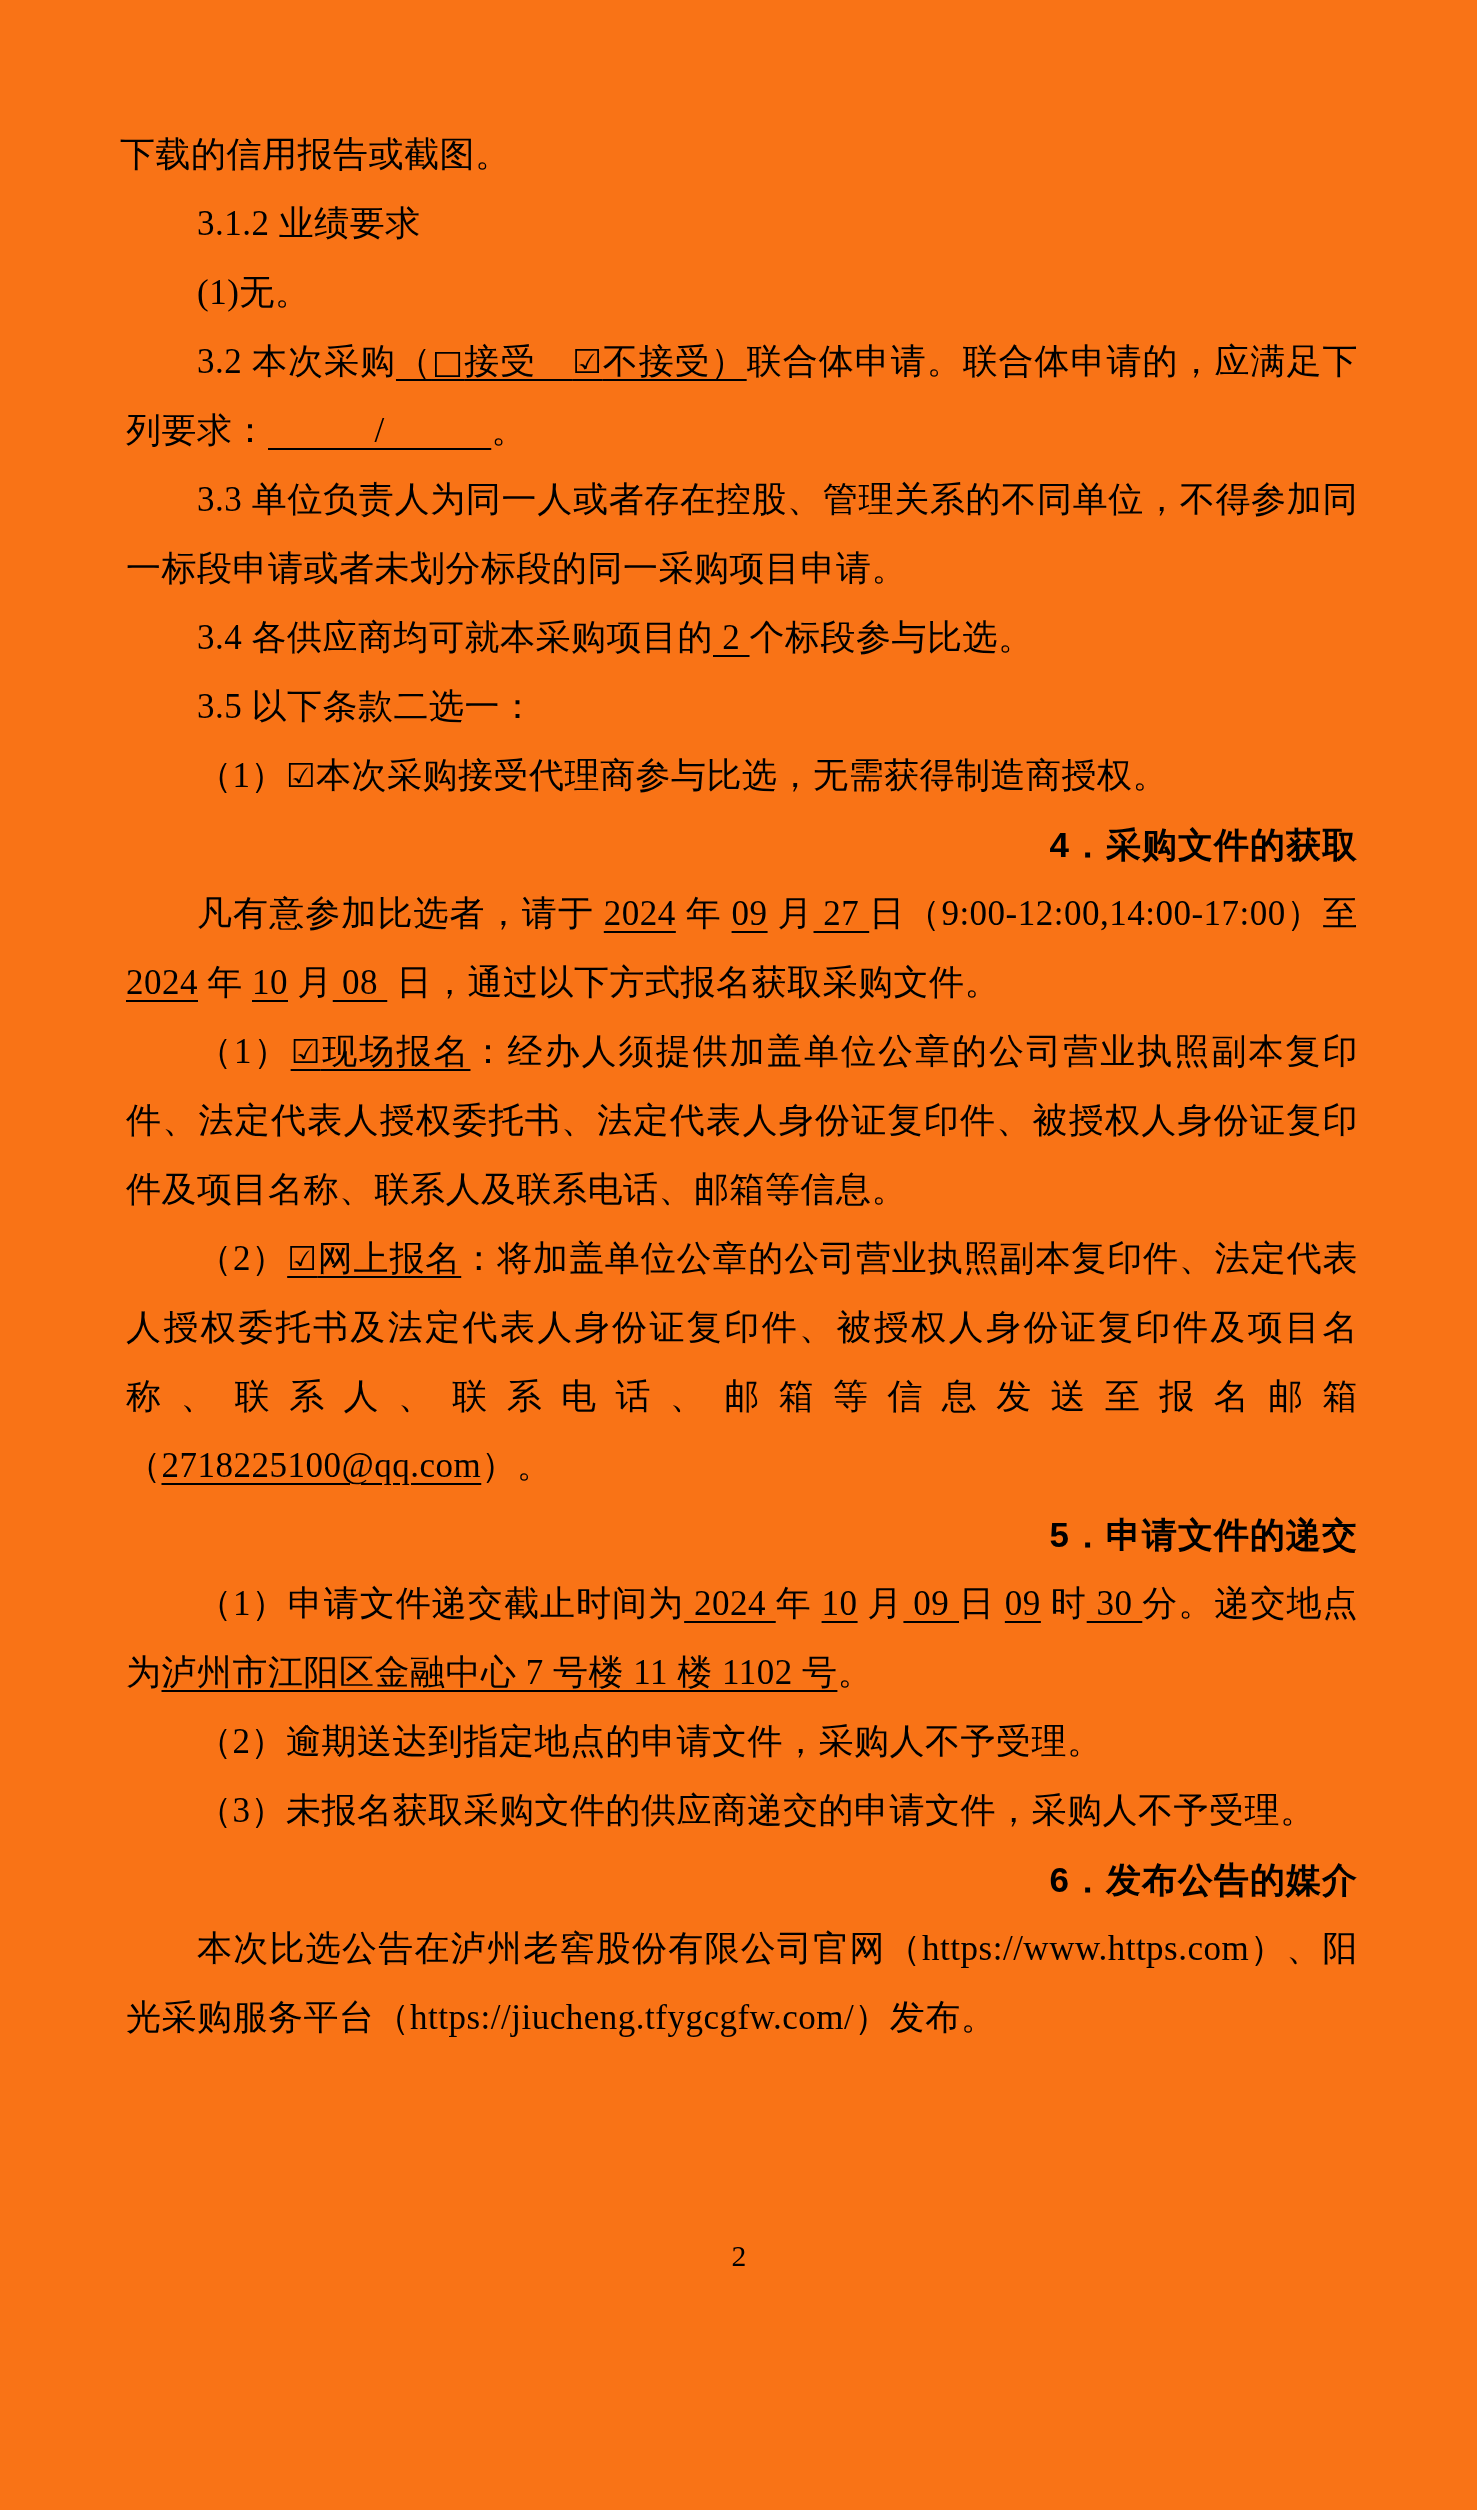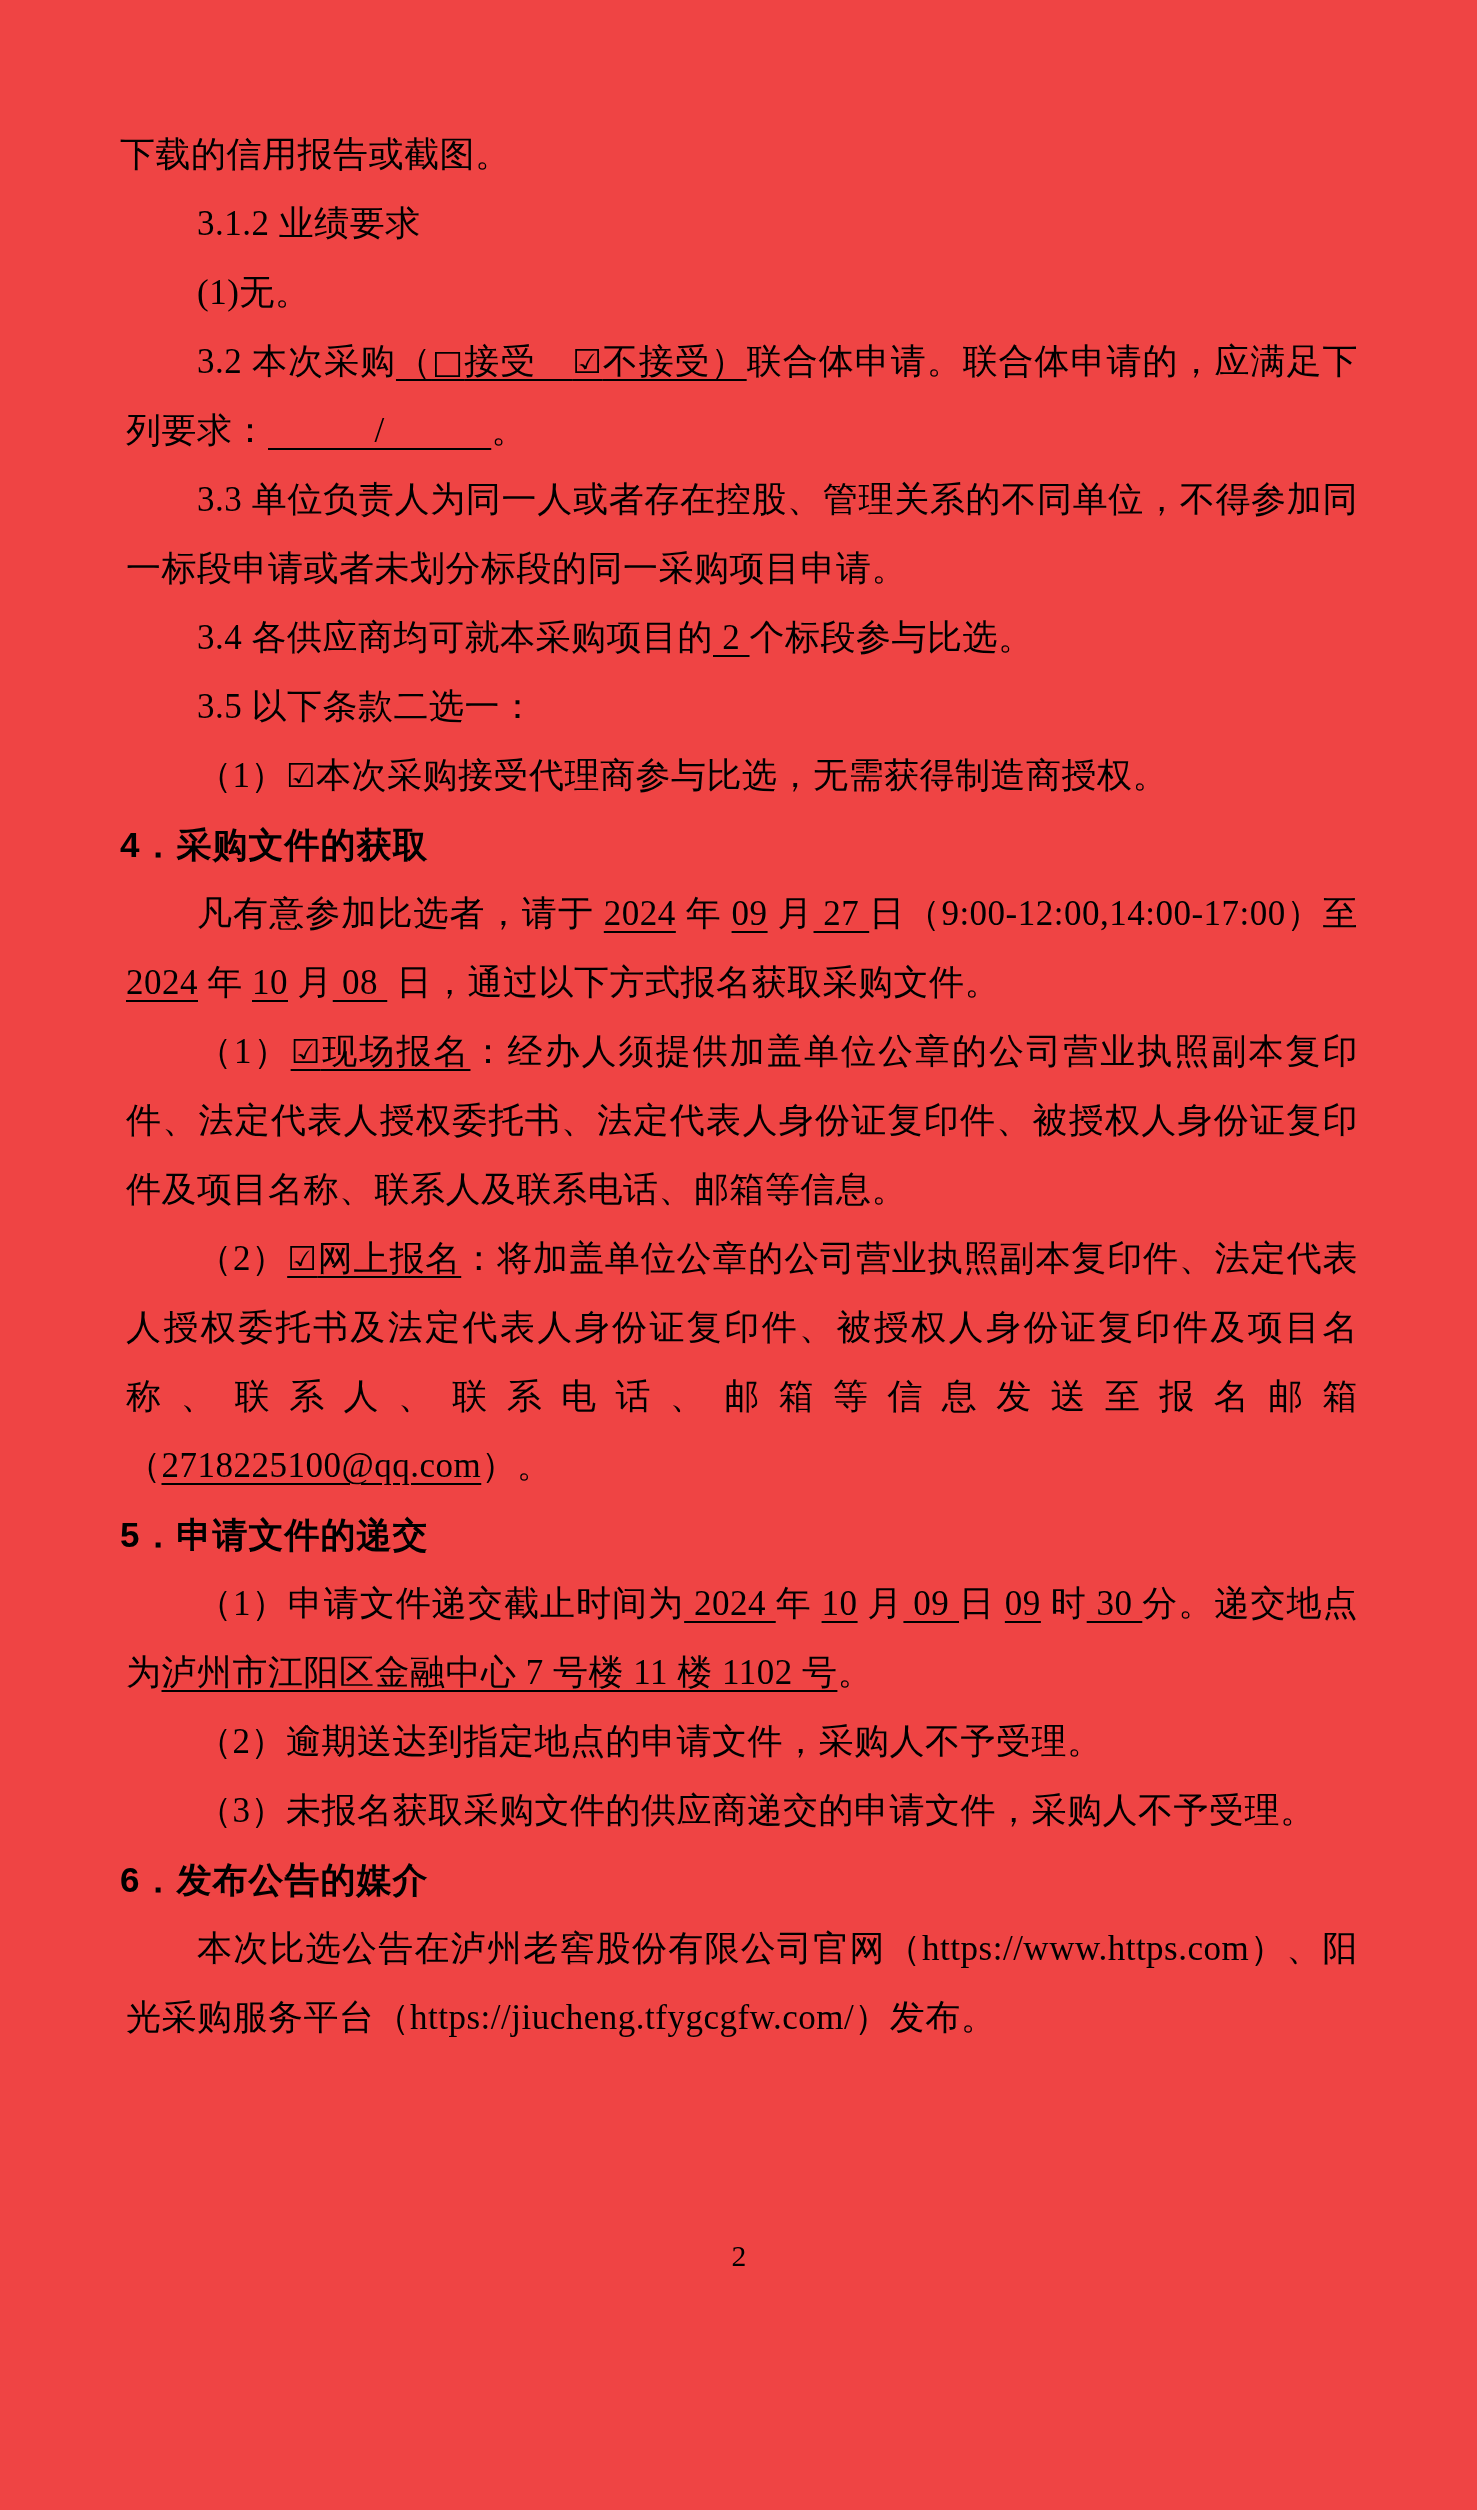--- a/index.html
+++ b/index.html
@@ -4,42 +4,42 @@
 <style>
   html, body {
     margin: 0;
     padding: 0;
     background: #ffffff;
   }
   .page {
     position: relative;
     width: 1478px;
     height: 2511px;
-    background: #ef4444;
+    background: #f97316;
     box-sizing: border-box;
     padding: 120px 120px 0 120px;
     color: #000000;
     font-family: "Liberation Serif", "DejaVu Serif", serif;
     overflow: hidden;
   }
   .para {
     margin: 0;
     font-size: 35px;
     line-height: 69px;
     text-align: justify;
     letter-spacing: 0.5px;
   }
   .para.indent {
     text-indent: 71px;
     margin-left: 6px;
   }
   .para.heading {
     font-family: "Liberation Sans", "DejaVu Sans", sans-serif;
     font-weight: 700;
-    text-align: left;
+    text-align: right;
     letter-spacing: 1px;
   }
   .seg {
     white-space: pre-wrap;
   }
   .seg.u {
     text-decoration: underline;
     text-decoration-thickness: 2px;
     text-underline-offset: 5.9px;
   }

